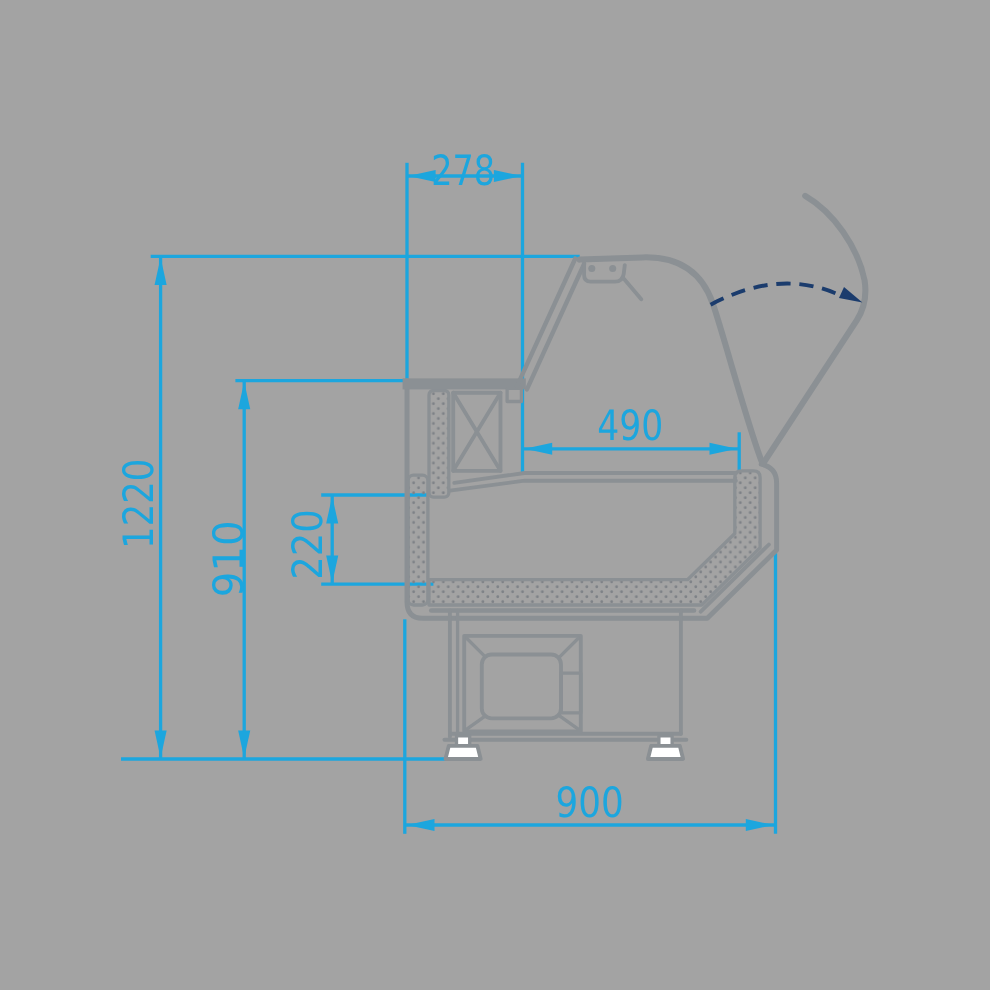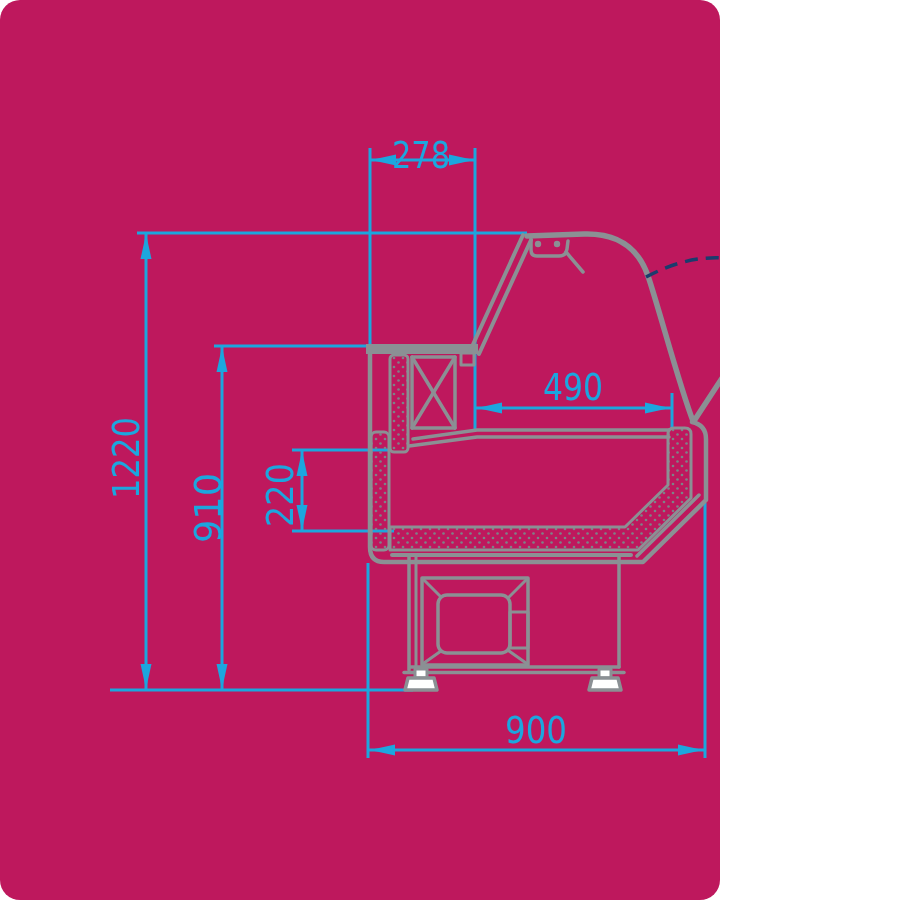--- a/index.html
+++ b/index.html
@@ -1,16 +1,16 @@
 <!DOCTYPE html>
 <html><head>
 <meta charset="utf-8">
 <style>
   html,body{margin:0;padding:0;background:#ffffff;}
-  .stage{width:720px;height:900px;background:#be185d;position:relative;overflow:hidden;border-radius:20px;}
+  .stage{width:900px;height:900px;background:#a3a3a3;position:relative;overflow:hidden;}
   svg{display:block;}
   text{font-family:"DejaVu Sans","Liberation Sans",sans-serif;font-size:38px;}
 </style>
 </head>
 <body>
 
 <div class="stage">
 <svg width="900" height="900" viewBox="0 0 900 900">
   <defs>
     <pattern id="stip" width="9" height="9" patternUnits="userSpaceOnUse">

